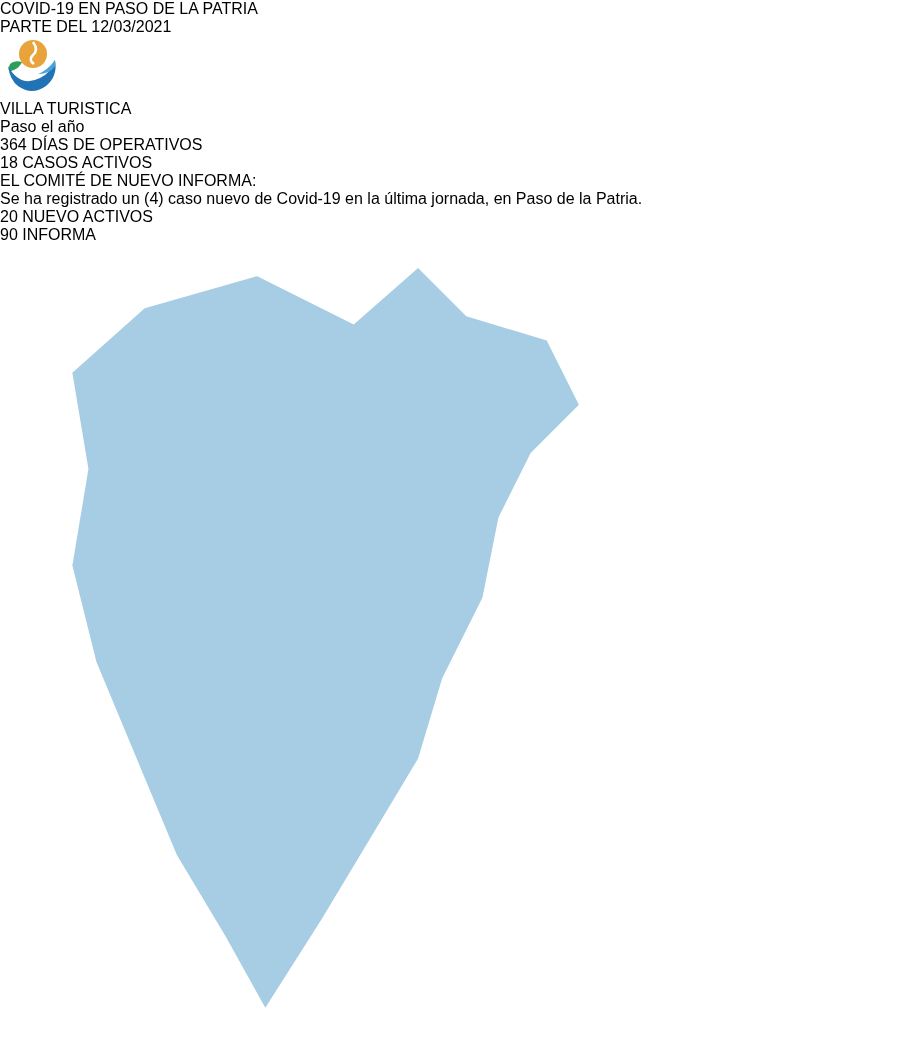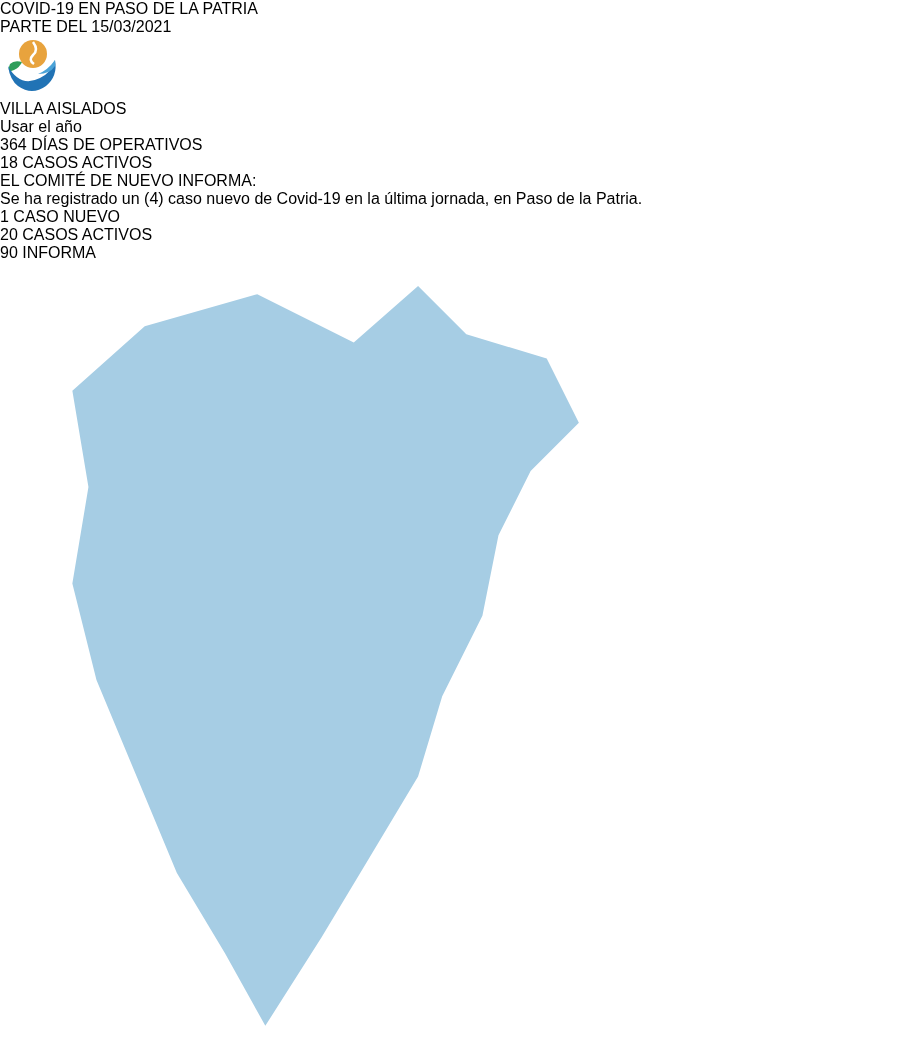--- a/index.html
+++ b/index.html
@@ -84,55 +84,51 @@
 <div class="canvas">
 
   <div class="bg-virus v4"></div>
   <div class="bg-virus v1"></div>
   <div class="bg-virus v2"></div>
   <div class="bg-virus v3"></div>
   <div class="bg-bottom-strip"></div>
 
   <div class="header-card">
     <div class="main-title">COVID-19 EN PASO DE LA PATRIA</div>
-    <div class="date-label">PARTE DEL 15/03/2021</div>
+    <div class="date-label">PARTE DEL 12/03/2021</div>
     <div class="brand">
       <svg width="60" height="60" viewBox="0 0 60 60">
         <path d="M10 28 Q6 38 14 34 Q20 31 22 26 Q14 24 10 28 Z" fill="#2e9e5b"></path>
         <circle cx="33" cy="18" r="14" fill="#e8a33d"></circle>
         <path d="M33 6 q6 8 0 13 q-5 5 1 9" fill="none" stroke="#fff" stroke-width="2.5"></path>
         <path d="M8 30 Q20 52 40 42 Q52 36 55 24 Q58 40 46 50 Q32 60 18 50 Q10 44 8 30 Z" fill="#2173b5"></path>
         <path d="M55 24 Q48 34 38 38 Q50 38 55 30 Z" fill="#4aa3d8"></path>
       </svg>
       <div class="brand-divider"></div>
       <div class="brand-text">
-        <div class="brand-sub">VILLA AISLADOS</div>
-        <div class="brand-tagline">Usar el año</div>
+        <div class="brand-sub">VILLA TURISTICA</div>
+        <div class="brand-tagline">Paso el año</div>
       </div>
     </div>
   </div>
 
   <div class="badge badge-green">
     <span>364 DÍAS DE OPERATIVOS</span>
   </div>
   <div class="badge badge-red">
     <span>18 CASOS ACTIVOS</span>
   </div>
 
   <div class="main-card">
     <div class="crisis-heading">EL COMITÉ DE NUEVO INFORMA:</div>
     <div class="intro-text">Se ha registrado un (4) caso nuevo de Covid-19 en la última jornada, en Paso de la Patria.</div>
 
-    <div class="stat-box box-new">
-      <span class="stat-value red">1</span>
-      <span class="stat-label">CASO NUEVO</span>
-    </div>
     <div class="stat-box box-active">
       <span class="stat-value gold">20</span>
-      <span class="stat-label">CASOS ACTIVOS</span>
+      <span class="stat-label">NUEVO ACTIVOS</span>
     </div>
     <div class="stat-box box-isolated">
       <span class="stat-value gold">90</span>
       <span class="stat-label">INFORMA</span>
     </div>
 
 
     
     <svg class="province-map" viewBox="0 0 100 100">
       <polygon fill="#a6cde4" points="32,4 44,10 52,3 58,9 68,12 72,20 66,26 62,34 60,44 55,54 52,64 46,74 40,84 33,95 28,86 22,76 17,64 12,52 9,40 11,28 9,16 18,8"></polygon>

